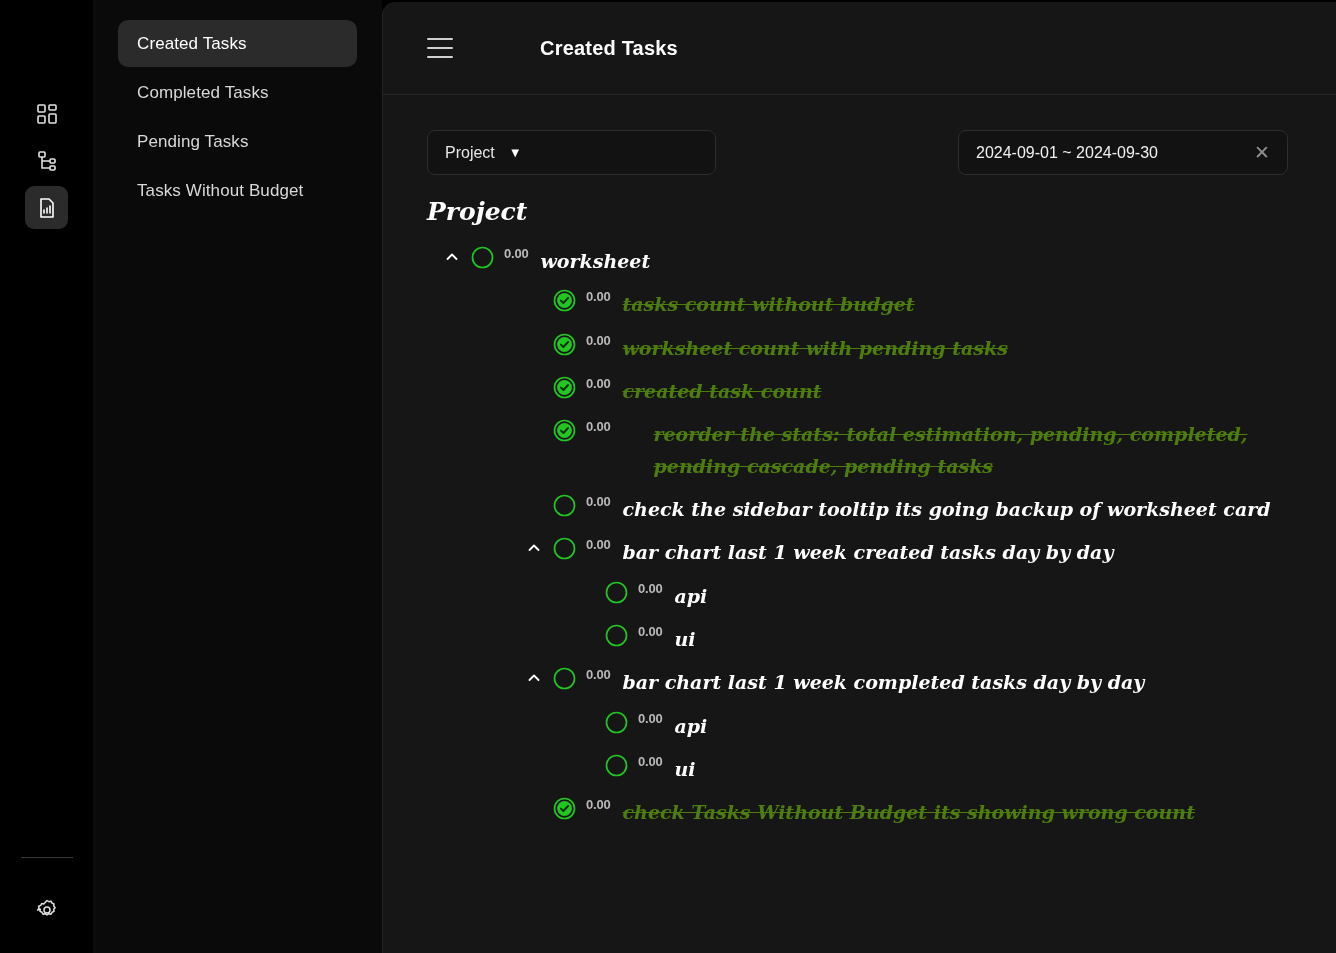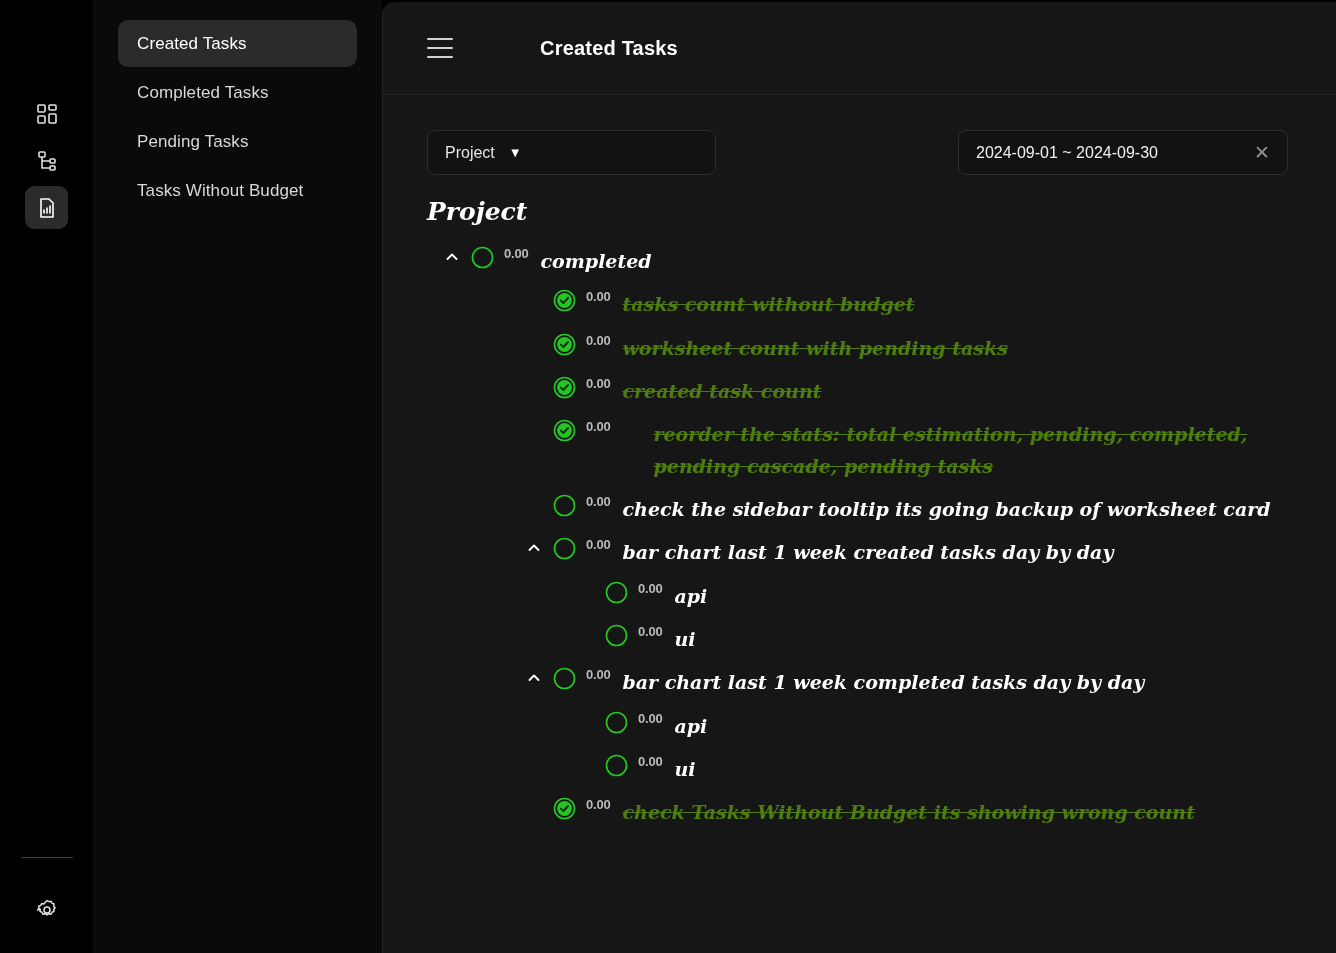--- a/index.html
+++ b/index.html
@@ -198,21 +198,21 @@
               <svg width="14" height="14" viewBox="0 0 14 14" fill="none" stroke="#ffffff" stroke-width="1.9" stroke-linecap="round" stroke-linejoin="round">
                 <path d="M2.5 9 L7 4.5 L11.5 9"></path>
               </svg>
             </span>
             <span class="ck">
               <svg width="23" height="23" viewBox="0 0 23 23">
                 <circle cx="11.5" cy="11.5" r="10" fill="none" stroke="#22c522" stroke-width="1.7"></circle>
               </svg>
             </span>
             <span class="amt">0.00</span>
-            <span class="label tree-font">completed</span>
+            <span class="label tree-font">worksheet</span>
           </div>
           <div class="node-row lvl1">
             <span class="chevron hidden">
               <svg width="14" height="14" viewBox="0 0 14 14" fill="none" stroke="#ffffff" stroke-width="1.9" stroke-linecap="round" stroke-linejoin="round">
                 <path d="M2.5 9 L7 4.5 L11.5 9"></path>
               </svg>
             </span>
             <span class="ck">
               <svg width="23" height="23" viewBox="0 0 23 23">
                 <circle cx="11.5" cy="11.5" r="10" fill="none" stroke="#22c522" stroke-width="1.7"></circle>

